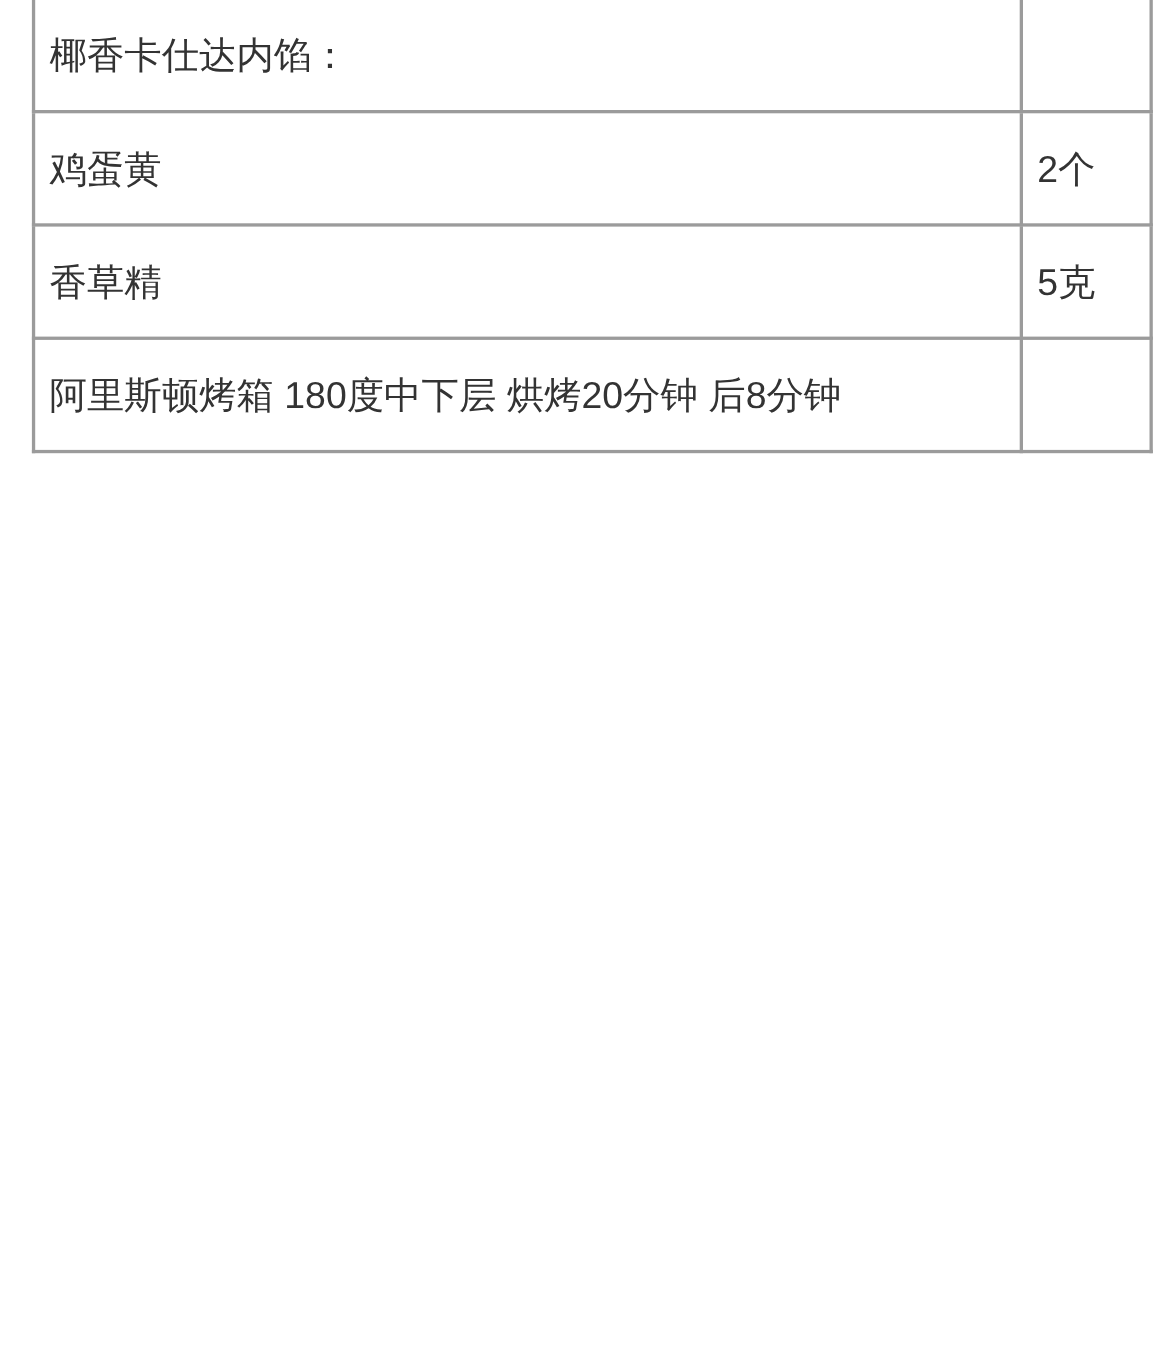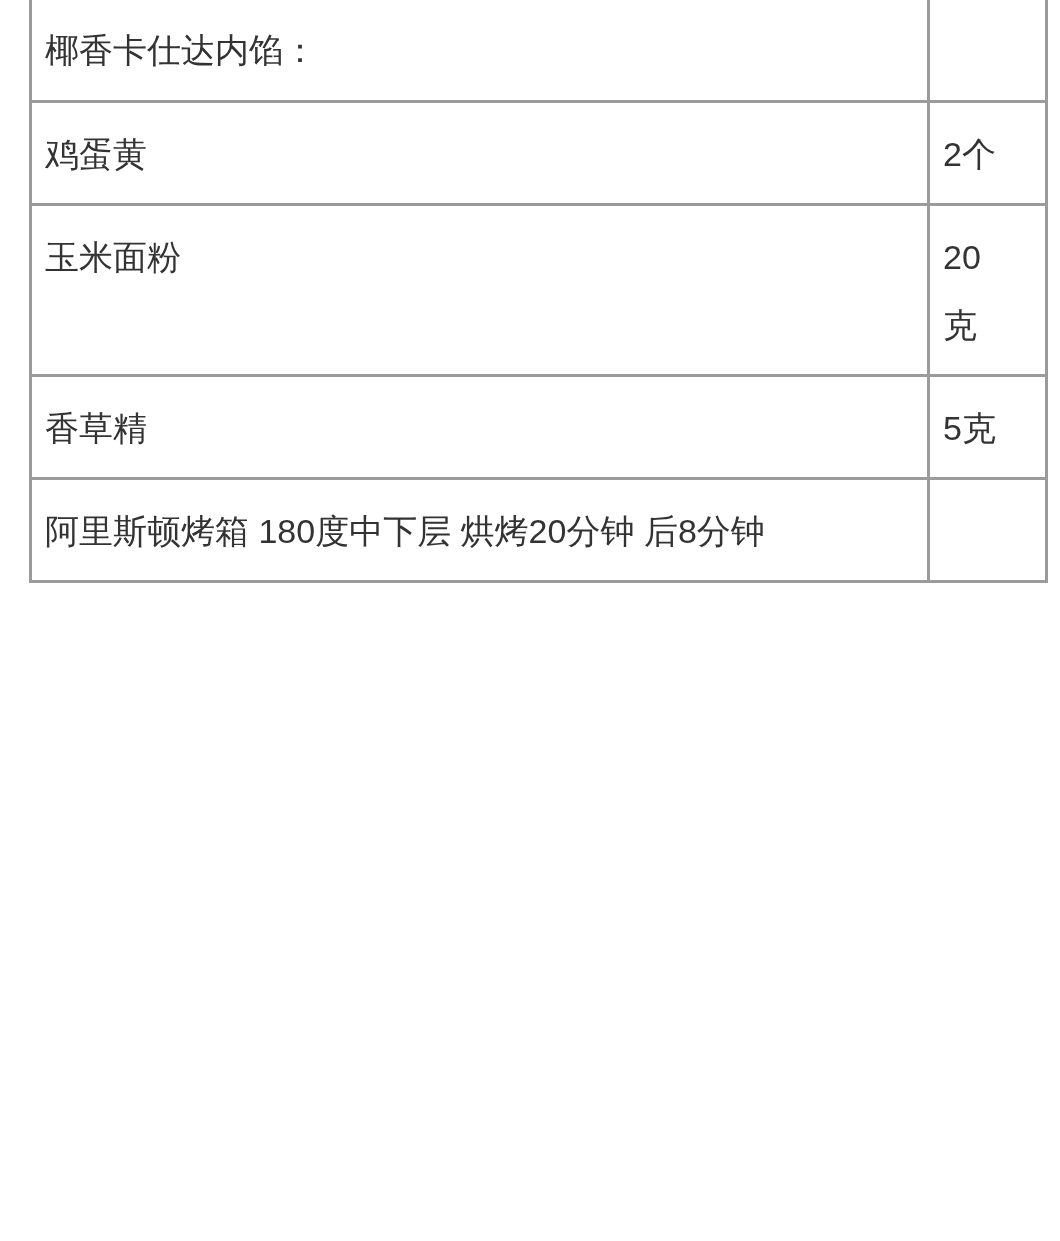--- a/index.html
+++ b/index.html
@@ -28,21 +28,21 @@
   table.recipe-table td {
     border: 3px solid var(--border-color, #9b9b9b);
     vertical-align: top;
     font-size: 34px;
     line-height: 68px;
     padding: 17px 12px 15px 13px;
     overflow: hidden;
     word-break: break-word;
   }
   
-  table.recipe-table tr:first-child td { border-top: none; font-family: Liberation Serif, serif; }
+  table.recipe-table tr:first-child td { border-top: none; }
   td.amount-cell { white-space: pre-line; }
 </style>
 </head>
 <body>
 
 <table class="recipe-table">
   <colgroup>
     <col class="c-ingredient">
     <col class="c-amount">
   </colgroup>
@@ -50,25 +50,20 @@
     <tr>
       <td>椰香卡仕达内馅：</td>
       <td class="amount-cell"></td>
     </tr>
 
     <tr>
     <td>鸡蛋黄</td>
     <td class="amount-cell">2个</td>
   </tr>
       <tr>
-    <td>玉米面粉</td>
-    <td class="amount-cell">20
-克</td>
-  </tr>
-      <tr>
     <td>香草精</td>
     <td class="amount-cell">5克</td>
   </tr>
       <tr id="footer-row">
       <td>阿里斯顿烤箱 180度中下层 烘烤20分钟 后8分钟</td>
       <td class="amount-cell"></td>
     </tr>
   </tbody>
 </table>
 

